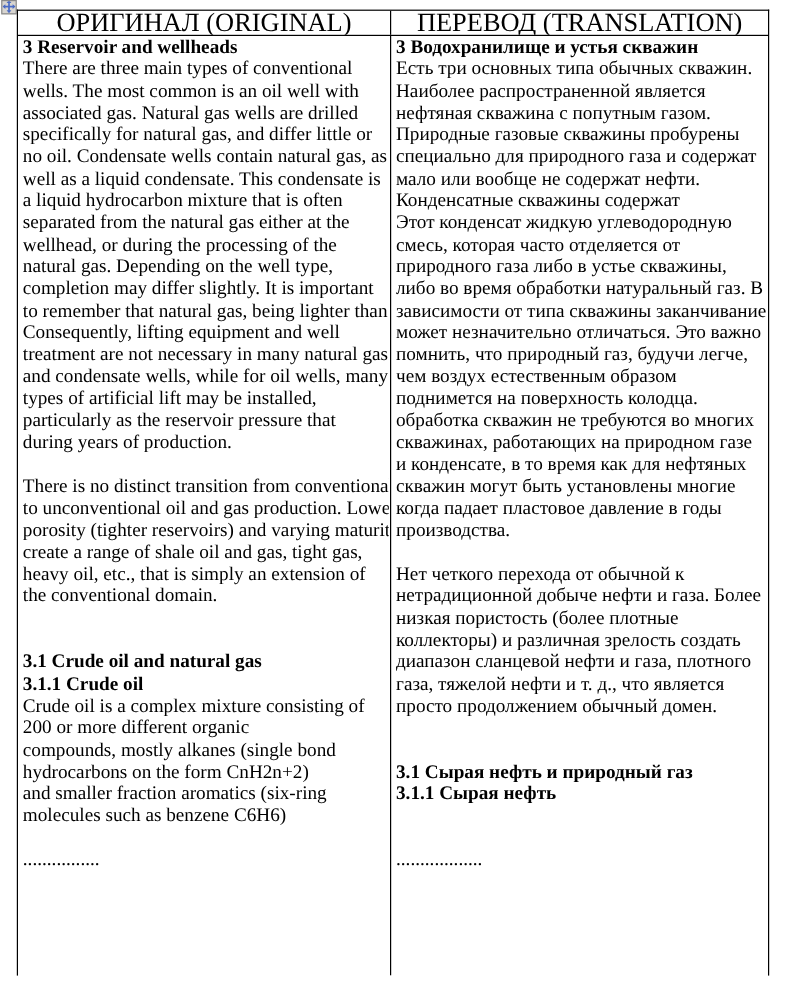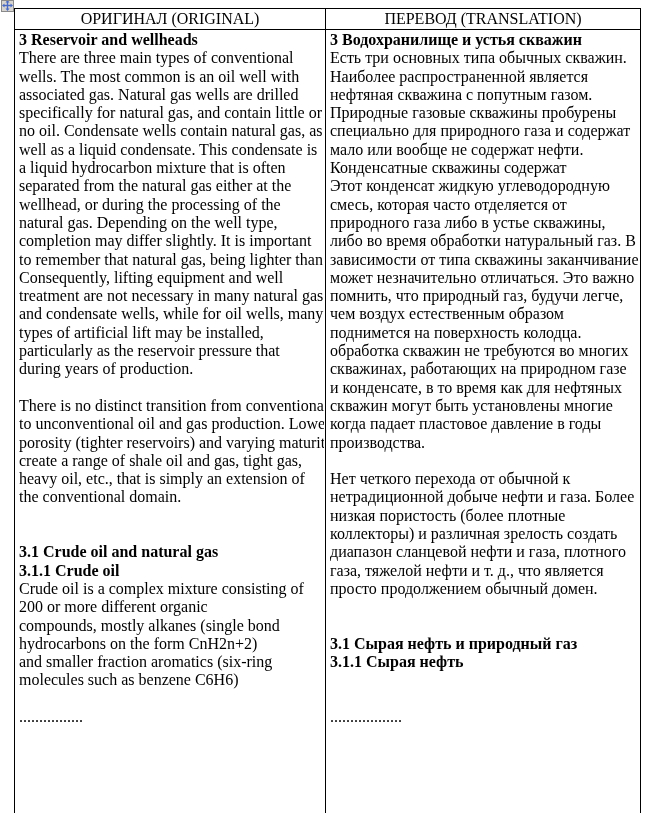--- a/index.html
+++ b/index.html
@@ -27,21 +27,21 @@
     border-bottom: none;
     box-sizing: border-box;
     display: flex; flex-direction: column;
     background: #ffffff;
   }
   .header-row { display: flex; border-bottom: 1px solid #000000; height: 20px; flex: 0 0 auto; }
   .body-row   { display: flex; flex: 1 1 auto; overflow: hidden; }
   .col-left   { width: 311px; box-sizing: border-box; border-right: 1px solid #000000; }
   .col-right  { width: 314px; box-sizing: border-box; }
   .header-cell {
-    font-size: 16px; line-height: 19px;
+    font-size: 22px; line-height: 19px;
     text-align: center; white-space: nowrap; overflow: hidden;
   }
   .body-cell { padding: 1px 1px 0 4px; overflow: hidden; }
   .line {
     height: 18.3px; line-height: 18.3px;
     font-size: 16px;
     white-space: nowrap; overflow: hidden;
   }
   .line.bold { font-weight: bold; }
 </style>
@@ -67,21 +67,21 @@
   <div class="header-row">
     <div class="col-left header-cell">ОРИГИНАЛ (ORIGINAL)</div>
     <div class="col-right header-cell">ПЕРЕВОД (TRANSLATION)</div>
   </div>
   <div class="body-row">
     <div class="col-left body-cell">
         <div class="line bold">3 Reservoir and wellheads</div>
         <div class="line">There are three main types of conventional</div>
         <div class="line">wells. The most common is an oil well with</div>
         <div class="line">associated gas. Natural gas wells are drilled</div>
-        <div class="line">specifically for natural gas, and contain little or</div>
+        <div class="line">specifically for natural gas, and differ little or</div>
         <div class="line">no oil. Condensate wells contain natural gas, as</div>
         <div class="line">well as a liquid condensate. This condensate is</div>
         <div class="line">a liquid hydrocarbon mixture that is often</div>
         <div class="line">separated from the natural gas either at the</div>
         <div class="line">wellhead, or during the processing of the</div>
         <div class="line">natural gas. Depending on the well type,</div>
         <div class="line">completion may differ slightly. It is important</div>
         <div class="line">to remember that natural gas, being lighter than</div>
         <div class="line">Consequently, lifting equipment and well</div>
         <div class="line">treatment are not necessary in many natural gas</div>

